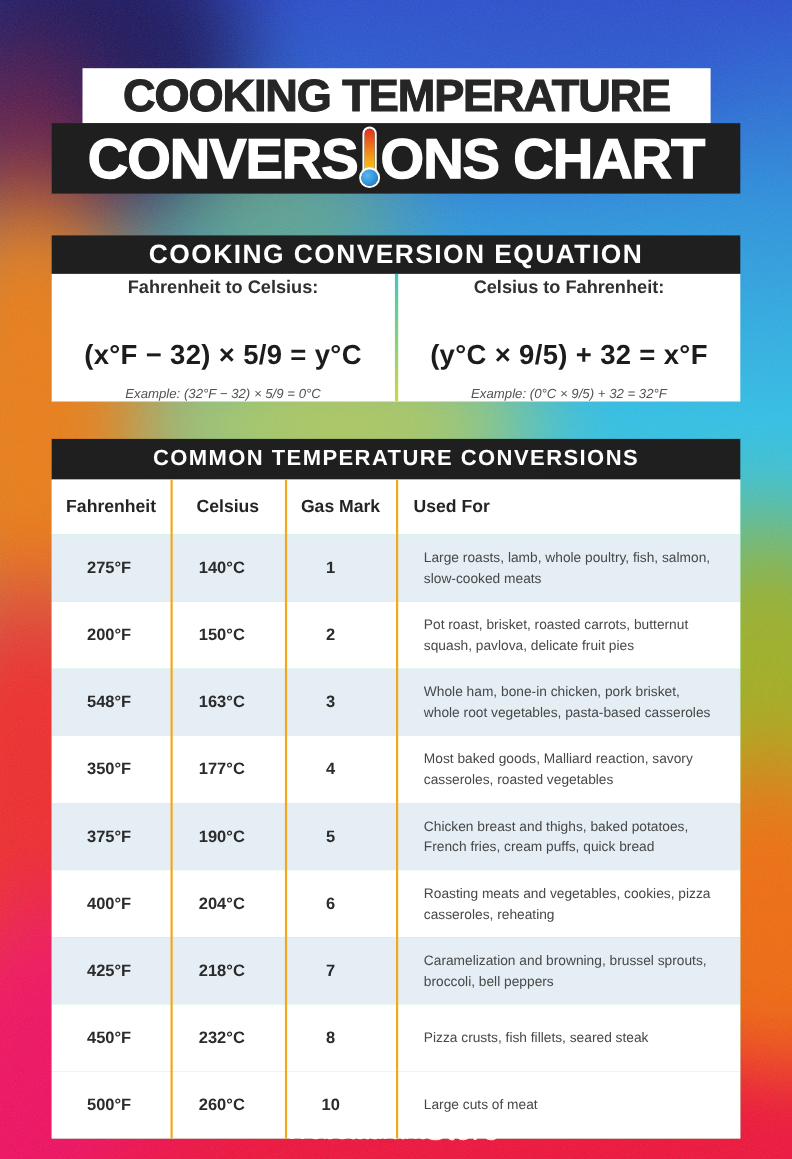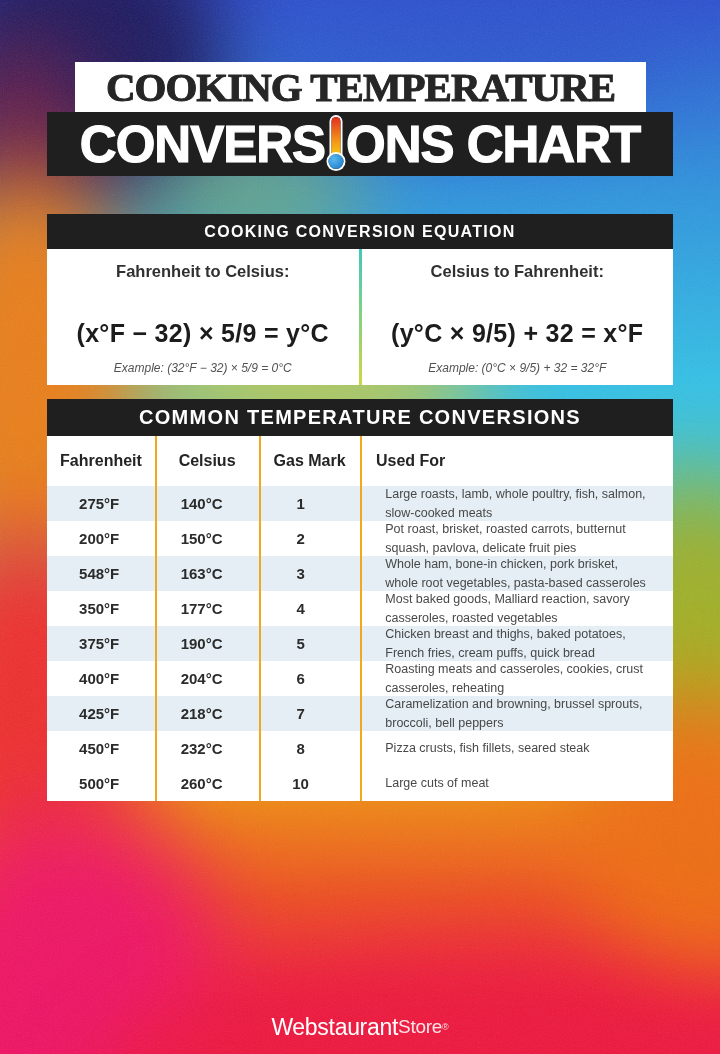--- a/index.html
+++ b/index.html
@@ -24,68 +24,68 @@
   .b6{left:130px;top:320px;width:360px;height:130px;background:#e9cb22;opacity:.75;}
   .b7{left:130px;top:140px;width:240px;height:110px;background:#9cb637;opacity:.55;}
   .b8{right:-85px;top:470px;width:215px;height:310px;background:#a3ad1c;opacity:.9;}
   .b9{right:-95px;top:690px;width:235px;height:300px;background:#f06c10;opacity:.95;}
   .b10{left:90px;top:960px;width:760px;height:280px;background:#ee1538;opacity:.9;}
   .b11{left:250px;top:-70px;width:420px;height:210px;background:#2b50cc;opacity:.6;}
   .grain{position:absolute;inset:0;width:100%;height:100%;opacity:.13;}
 
   
   .title1{position:absolute;left:75px;top:62px;width:571px;height:50px;background:#fff;
-          display:flex;align-items:center;justify-content:center;font-family:Liberation Serif, serif;}
+          display:flex;align-items:center;justify-content:center;}
   .title1 span{font-size:41px;font-weight:700;letter-spacing:-1px;color:#262626;
           -webkit-text-stroke:1px #262626;white-space:nowrap;}
   .title2{position:absolute;left:47px;top:112px;width:626px;height:64px;background:var(--bar_black);
           display:flex;align-items:center;justify-content:center;}
   .title2 .t2txt{font-size:51px;font-weight:700;letter-spacing:-1px;color:#fff;
           -webkit-text-stroke:1.2px #fff;white-space:nowrap;}
   .therm{position:relative;display:inline-block;width:15px;height:52px;vertical-align:-7px;margin:0 3px;}
   .therm-stem{position:absolute;left:50%;transform:translateX(-50%);top:0;width:9px;height:42px;
           border-radius:5px 5px 3px 3px;box-shadow:0 0 0 2px #fff;
           background:linear-gradient(180deg,var(--therm_red) 0%,var(--therm_orange) 60%,#f5d418 100%);}
   .therm-bulb{position:absolute;left:50%;transform:translateX(-50%);bottom:0;width:15px;height:15px;
           border-radius:50%;box-shadow:0 0 0 2px #fff;
           background:radial-gradient(circle at 35% 35%,#59b8ee,var(--therm_blue) 60%,#1b6cb4);}
 
   
   .eq-panel{position:absolute;left:47px;top:214px;width:626px;}
-  .black-hd{background:var(--bar_black);color:#fff;font-weight:700;font-size:16px;letter-spacing:1.3px;
+  .black-hd{background:var(--bar_black);color:#fff;font-weight:700;font-size:24px;letter-spacing:1.3px;
           height:35px;display:flex;align-items:center;justify-content:center;white-space:nowrap;}
-  .eq-body{background:#fff;height:136px;display:flex;}
+  .eq-body{background:#fff;height:116px;display:flex;}
   .eq-col{flex:1;display:flex;flex-direction:column;align-items:center;justify-content:center;padding-top:2px;}
   .eq-divider{width:3px;background:linear-gradient(180deg,var(--divider_teal),var(--divider_yellow));}
   .eq-label{font-size:16.5px;font-weight:700;color:#303030;margin-bottom:9px;}
   .eq-formula{font-size:25px;font-weight:700;color:#1c1c1c;letter-spacing:.3px;margin-bottom:13px;margin-top:29px;}
   .eq-example{font-size:12px;font-style:italic;color:#525252;}
 
   
   .tbl-panel{position:absolute;left:47px;top:399px;width:626px;}
   .tbl-hd{height:37px;font-size:20px;}
   .tbl-body{position:relative;background:#86efac;}
   .vline{position:absolute;top:0;bottom:0;width:2px;background:var(--divider_gold);z-index:3;}
   .v1{left:108px;}.v2{left:212px;}.v3{left:313px;}
   .col-head{display:flex;height:50px;background:#fff;}
   .col-head .cell{font-weight:700;font-size:16px;color:#242424;}
-  .trow{display:flex;height:35px;background:#fff;}
+  .trow{display:flex;height:61px;background:#fff;}
   .trow.alt{background:var(--row_alt_blue);}
   .cell{display:flex;align-items:center;justify-content:center;text-align:center;}
   .c-f{width:17.25%;}.c-c{width:16.65%;}.c-g{width:16.1%;}
   .c-u{width:50%;justify-content:flex-start;text-align:left;padding:0 26px 0 16px;}
   .trow .c-f,.trow .c-c,.trow .c-g{font-weight:700;font-size:15px;color:#2b2b2b;}
   .trow .c-u{font-size:12.5px;color:var(--text_body);line-height:1.45;margin-left:20px;}
   .col-head .c-u{justify-content:flex-start;text-align:left;padding-left:16px;}
 
   
   .footer{position:absolute;left:0;top:1002px;width:720px;height:50px;
           display:flex;align-items:center;justify-content:center;color:#fff;}
   .brand-bold{font-size:23px;font-weight:400;letter-spacing:-.3px;}
-  .brand-light{font-size:19px;font-weight:400;color:rgba(255,255,255,.88);letter-spacing:-.3px;}
+  .brand-light{font-size:29px;font-weight:400;color:rgba(255,255,255,.88);letter-spacing:-.3px;}
   .brand-reg{font-size:9px;vertical-align:14px;color:rgba(255,255,255,.85);}
 </style>
 </head>
 <body>
 
 <div class="page">
 
   <div class="bg">
     <div class="blob b1"></div>
     <div class="blob b2"></div>
@@ -177,21 +177,21 @@
       <div class="cell c-f">375°F</div>
       <div class="cell c-c">190°C</div>
       <div class="cell c-g">5</div>
       <div class="cell c-u">Chicken breast and thighs, baked potatoes, French fries, cream puffs, quick bread</div>
     </div>
 
     <div class="trow">
       <div class="cell c-f">400°F</div>
       <div class="cell c-c">204°C</div>
       <div class="cell c-g">6</div>
-      <div class="cell c-u">Roasting meats and casseroles, cookies, crust casseroles, reheating</div>
+      <div class="cell c-u">Roasting meats and vegetables, cookies, pizza casseroles, reheating</div>
     </div>
 
     <div class="trow alt">
       <div class="cell c-f">425°F</div>
       <div class="cell c-c">218°C</div>
       <div class="cell c-g">7</div>
       <div class="cell c-u">Caramelization and browning, brussel sprouts, broccoli, bell peppers</div>
     </div>
 
     <div class="trow">

